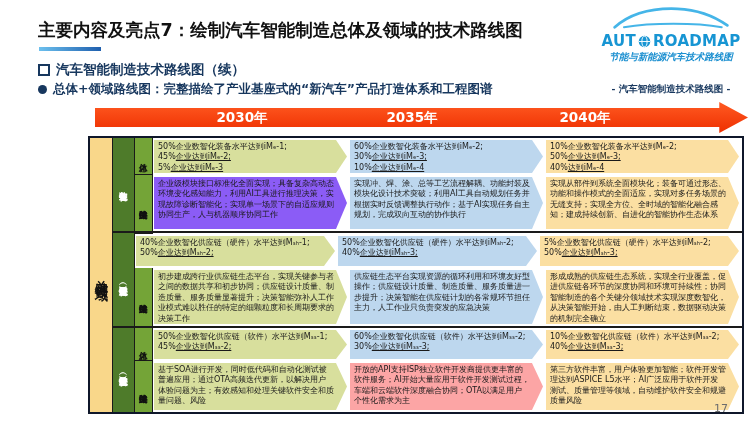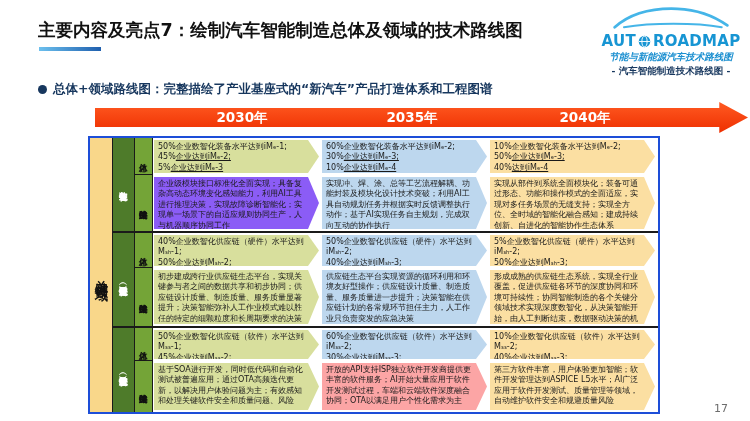--- a/index.html
+++ b/index.html
@@ -7,36 +7,36 @@
          font-family:"DejaVu Sans","Liberation Sans",sans-serif;}
   
   #title{position:absolute;left:38px;top:18px;font-size:17.5px;font-weight:bold;color:#111;}
   #title-underline{position:absolute;left:39px;top:47px;width:62px;height:4px;
          background:linear-gradient(90deg,#6cc0ee,#1f5fae);}
   
   #logo{position:absolute;right:4px;top:6px;width:150px;text-align:center;}
   #logo .brand{display:flex;align-items:center;justify-content:center;gap:2px;
          font-size:15px;font-weight:800;color:#1795d3;letter-spacing:.3px;line-height:1;}
   #logo .l1{font-size:9.5px;font-weight:bold;color:#1b8fd0;margin-top:2px;font-style:italic;}
-  #logo .l2{font-size:9.5px;font-weight:bold;color:#17375e;margin-top:1px;}
+  #logo .l2{font-size:9.5px;font-weight:bold;color:#17375e;margin-top:19px;}
   
   .bullet-line{position:absolute;left:38px;color:#17375e;font-weight:bold;display:flex;align-items:center;}
   #bullet1{top:61px;font-size:13.5px;}
   #bullet2{top:81px;font-size:12.5px;}
   .sq{display:inline-block;width:8px;height:8px;border:2px solid #17375e;margin-right:6px;flex:none;}
   .dot{display:inline-block;width:9px;height:9px;border-radius:50%;background:#17375e;margin-right:6px;flex:none;}
   
   #arrow{position:absolute;left:95px;top:102px;width:653px;height:31px;
          background:linear-gradient(180deg,#ff5a22,#ee2f00);
          clip-path:polygon(0 19%,95.6% 19%,95.6% 0,100% 50%,95.6% 100%,95.6% 81%,0 81%);}
   #arrow .yr{position:absolute;top:50%;transform:translate(-50%,-50%);color:#fff;
          font-size:13.5px;font-weight:bold;}
   
-  #matrix{position:absolute;left:88px;top:136px;width:572px;height:278px;
-          border:2px solid #1d4ed8;background:#fff;display:flex;box-sizing:border-box;}
+  #matrix{position:absolute;left:88px;top:136px;width:656px;height:278px;
+          border:2px solid #0f172a;background:#fff;display:flex;box-sizing:border-box;}
   #row-header{width:22px;flex:none;background:#f9d78a;border-right:1.5px solid #1a1a1a;
           display:flex;align-items:center;justify-content:center;}
   #row-header span{writing-mode:vertical-rl;text-orientation:upright;font-size:13px;
           font-weight:bold;color:#111;letter-spacing:3px;}
   #matrix-sections{flex:1;display:flex;flex-direction:column;min-width:0;}
   .section{display:flex;flex:none;}
   .section + .section{border-top:2px solid #1a1a1a;}
   .cat{width:21px;flex:none;background:#4e7b2a;border-right:1px solid #1a1a1a;
        display:flex;align-items:center;justify-content:center;}
   .cat span{writing-mode:vertical-rl;text-orientation:upright;color:#fff;
@@ -49,21 +49,21 @@
   .sub span{writing-mode:vertical-rl;text-orientation:upright;color:#111;
        font-weight:bold;font-size:8.5px;line-height:1;}
   .cells{flex:1;display:flex;min-width:0;padding:0 0 0 1px;}
   .chev{flex:1;min-width:0;margin:2px 3px 2px 0;color:#1a1a1a;font-size:8px;
         line-height:1.3;padding:2px 13px 2px 4px;overflow:hidden;box-sizing:border-box;
         clip-path:polygon(0 0,calc(100% - 11px) 0,100% 50%,calc(100% - 11px) 100%,0 100%);}
   .u{text-decoration:underline;}
   
   .section:nth-child(1) .row.overall{height:37px;}
   .section:nth-child(1) .row.route{height:56px;}
-  .section:nth-child(2) .row.overall{height:35px;}
+  .section:nth-child(2) .row.overall{height:35px;flex-direction:column;}
   .section:nth-child(2) .row.route{height:58px;}
   .section:nth-child(3) .row.overall{height:33px;}
   .section:nth-child(3) .row.route{height:51px;}
   #page-number{position:absolute;right:22px;bottom:6px;font-size:11px;color:#6d6d6d;}
 </style>
 </head>
 <body>
 
 <div id="slide">
 
@@ -81,20 +81,24 @@
         <circle cx="7" cy="7" r="6.2" fill="#1795d3"></circle>
         <ellipse cx="7" cy="7" rx="2.8" ry="5.6" fill="none" stroke="#fff" stroke-width="1"></ellipse>
         <line x1="1" y1="7" x2="13" y2="7" stroke="#fff" stroke-width="1"></line>
       </svg>
       <span>ROADMAP</span>
     </div>
     <div class="l1">节能与新能源汽车技术路线图</div>
     <div class="l2">- 汽车智能制造技术路线图 -</div>
   </div>
 
+  <div id="bullet1" class="bullet-line">
+    <span class="sq"></span>
+    <span>汽车智能制造技术路线图（续）</span>
+  </div>
   <div id="bullet2" class="bullet-line">
     <span class="dot"></span>
     <span>总体+领域路线图：完整描绘了产业基座式的“新汽车”产品打造体系和工程图谱</span>
   </div>
 
   <div id="arrow">
     <span class="yr" style="left:147px">2030年</span>
     <span class="yr" style="left:317px">2035年</span>
     <span class="yr" style="left:490px">2040年</span>
   </div>

